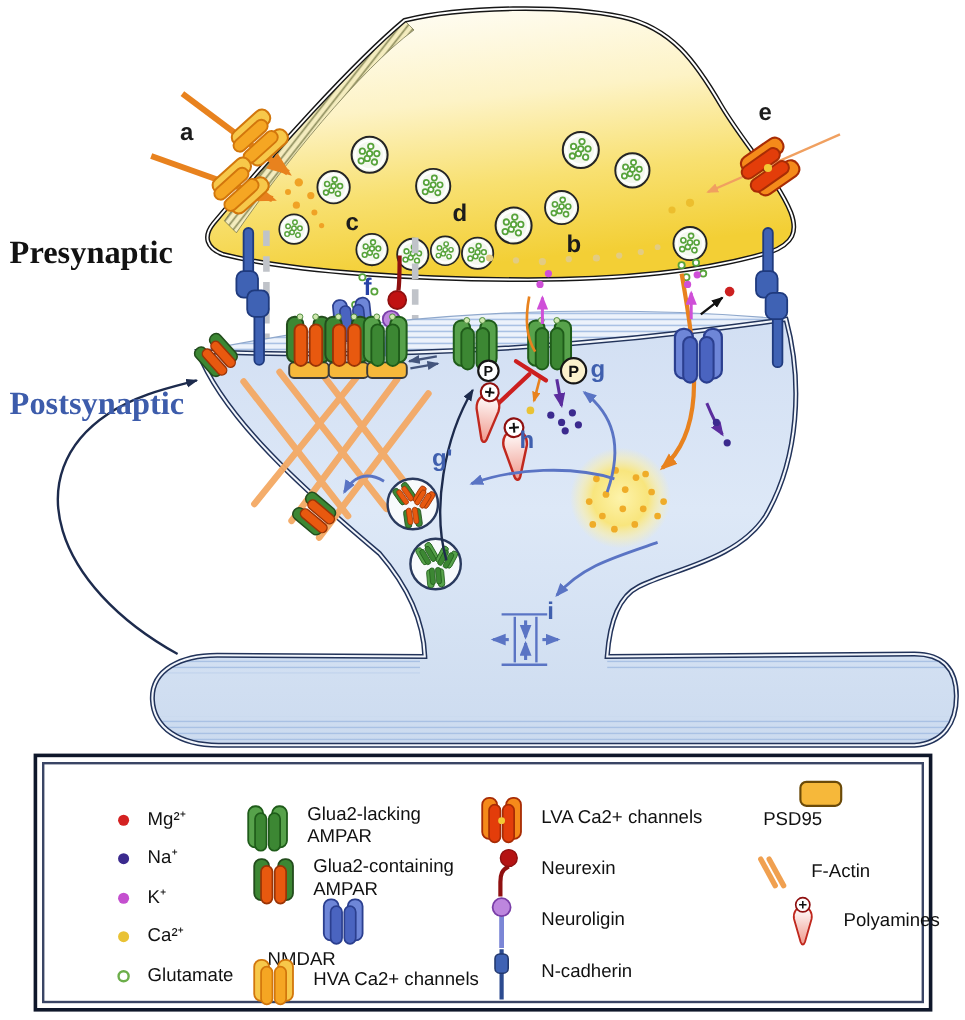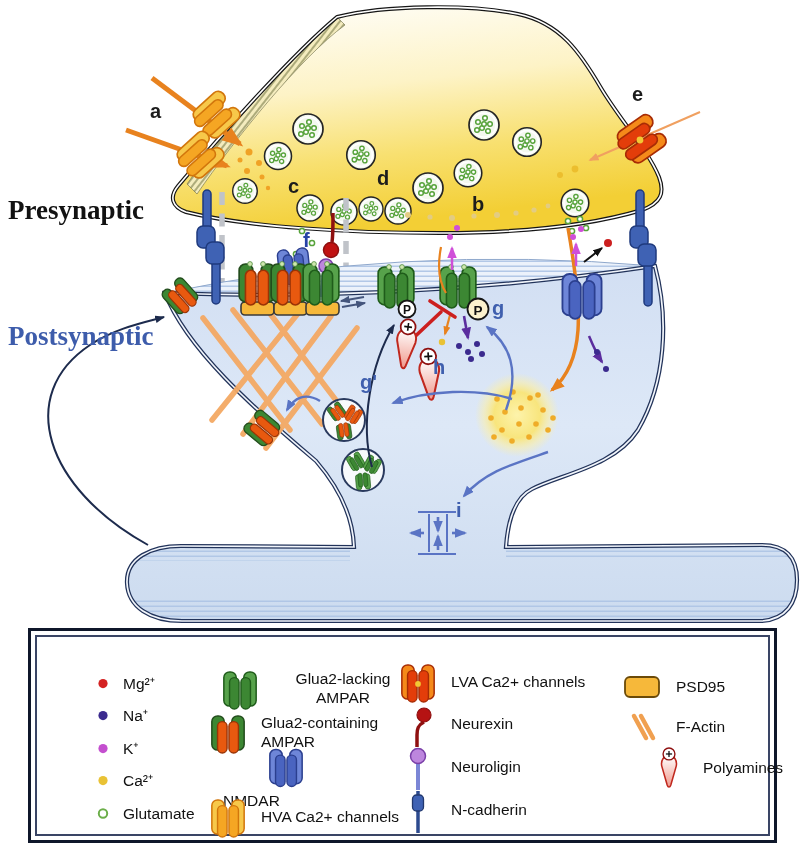--- a/index.html
+++ b/index.html
@@ -441,21 +441,21 @@
     </div>
     <div class="lrow" style="left:60px;top:177px;">
       <span class="ic">
         <svg width="12" height="12">
               <circle cx="6" cy="6" r="4.2" fill="#fff" stroke="#6cae4a" stroke-width="2"></circle>
             </svg>
           </span>
       <span class="lt w110">Glutamate</span>
     </div>
 
-    <div class="lrow" style="left:184px;top:52px;text-align:center;">
+    <div class="lrow" style="left:167px;top:52px;">
       <span class="ic">
         <svg width="38" height="50" viewBox="-20 -26 40 52">
               <use href="#chan" transform="translate(0,2)" style="--c1:#57a24b;--c2:#3c8733;--s1:#1f5c1a;--s2:#1f5c1a"></use>
             </svg>
           </span>
       <span class="lt w140">Glua2-lacking AMPAR</span>
     </div>
     <div class="lrow" style="left:172px;top:96px;">
       <span class="ic">
         <svg width="38" height="50" viewBox="-20 -26 40 52">
@@ -511,21 +511,21 @@
     <div class="lrow" style="left:362px;top:173px;">
       <span class="ic">
         <svg width="38" height="50" viewBox="-19 -24 38 50">
           <line x1="0" y1="-18" x2="0" y2="24" stroke="#2c4a8f" stroke-width="3.5"></line>
           <rect x="-5.5" y="-14" width="11" height="16" rx="4" fill="#3f62b4" stroke="#22386e" stroke-width="1.3"></rect>
             </svg>
           </span>
       <span class="lt w170">N-cadherin</span>
     </div>
 
-    <div class="lrow" style="left:585px;top:50px;">
+    <div class="lrow" style="left:585px;top:34px;flex-direction:column;">
       <span class="ic">
         <svg width="40" height="26">
               <rect x="3" y="3" width="34" height="20" rx="5" fill="#f6b83a" stroke="#6b4a08" stroke-width="1.8"></rect>
             </svg>
           </span>
       <span class="lt w110">PSD95</span>
     </div>
     <div class="lrow" style="left:585px;top:90px;">
       <span class="ic">
         <svg width="40" height="30" viewBox="-20 -15 40 30">

